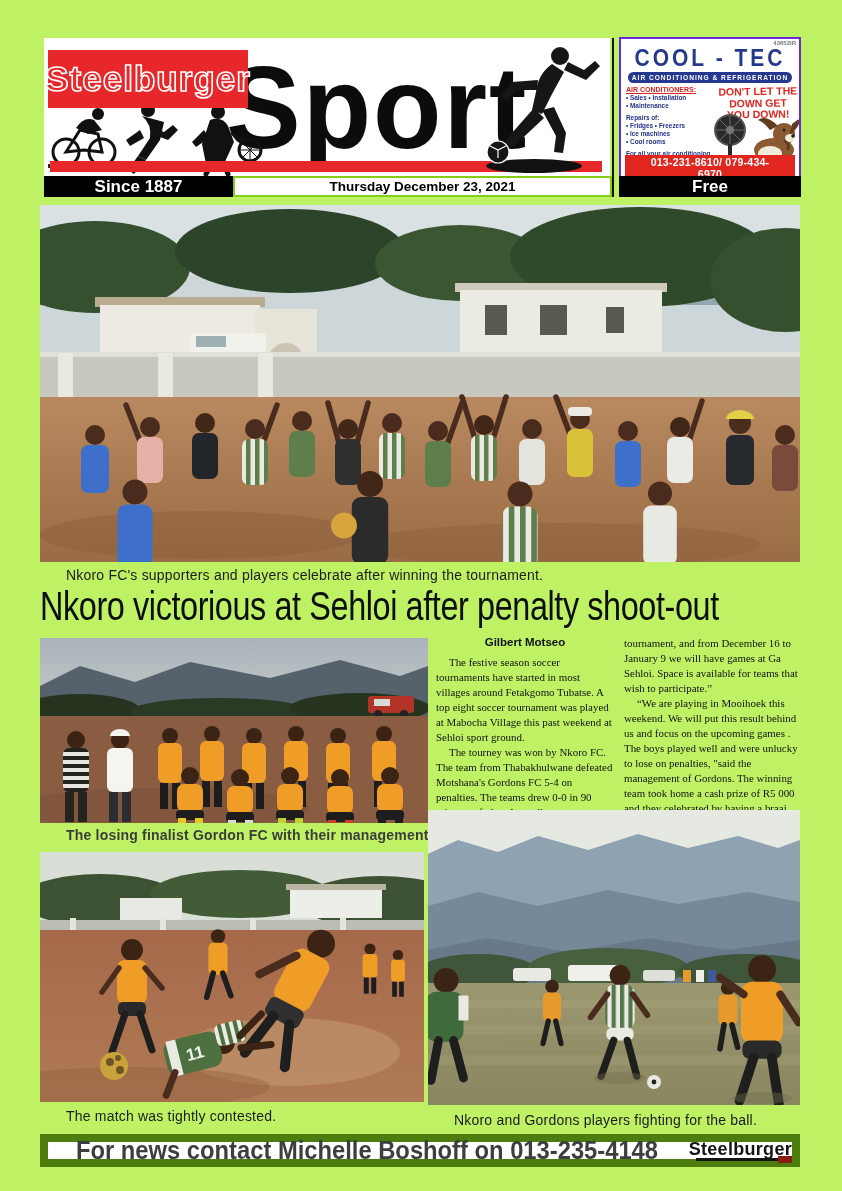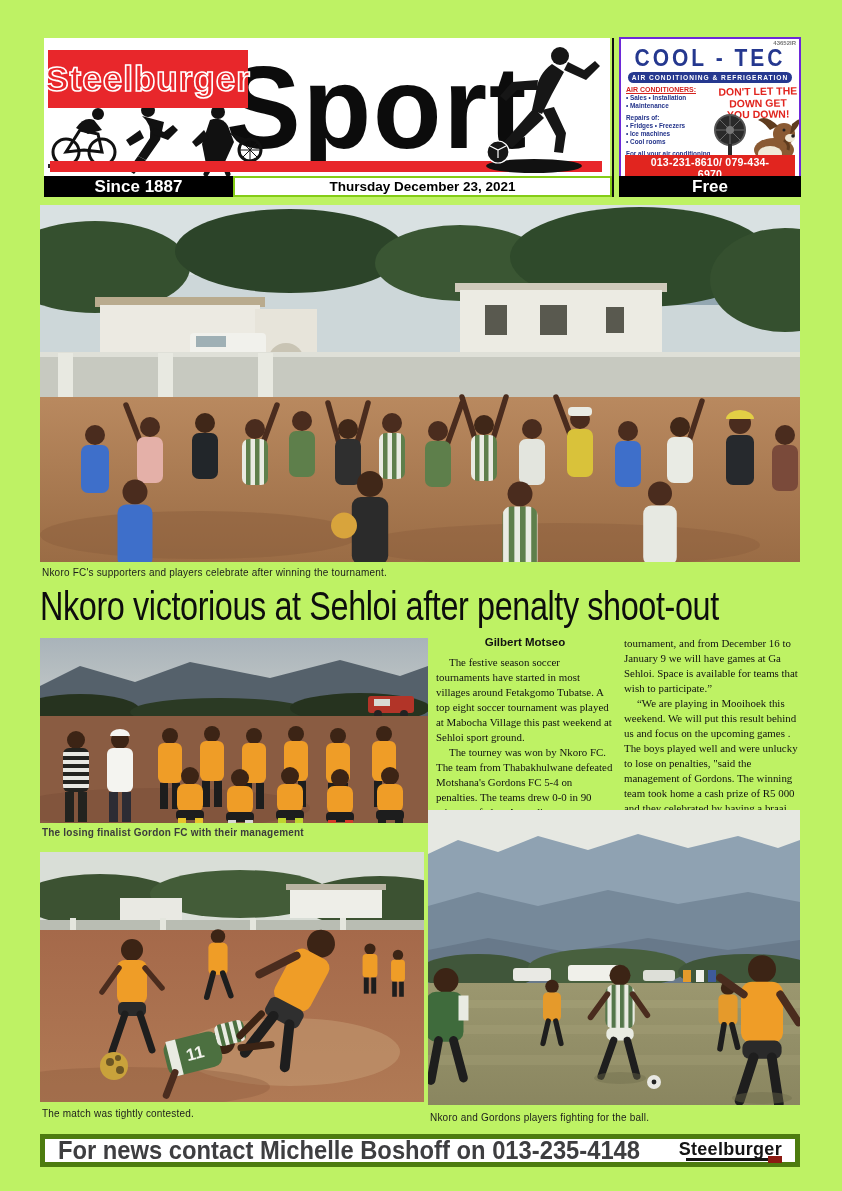--- a/index.html
+++ b/index.html
@@ -47,39 +47,39 @@
               font-weight:bold; font-size:13.5px; }
   .free-bar { left:619px; width:182px; }
 
   
   .photo { position:absolute; overflow:hidden; background:#9a9a90; }
   .photo svg { display:block; width:100%; height:100%; }
   .photo-main { left:40px; top:205px; width:760px; height:357px; }
   .photo-gordon { left:40px; top:638px; width:388px; height:185px; }
   .photo-match { left:40px; top:852px; width:384px; height:250px; }
   .photo-fight { left:428px; top:810px; width:372px; height:295px; }
-  .caption { position:absolute; font-size:10px; color:#1c1c1c; letter-spacing:.2px; }
+  .caption { position:absolute; font-size:14px; color:#1c1c1c; letter-spacing:.2px;margin-left:24px; }
   .cap-main { left:42px; top:567px; }
   .cap-gordon { left:42px; top:827px; font-weight:bold; color:#3c3c3c; }
   .cap-match { left:42px; top:1108px; }
   .cap-fight { left:430px; top:1112px; }
 
   
   .headline { position:absolute; left:40px; top:583px; font-size:41px; font-weight:400; color:#0d0d0d;
               white-space:nowrap; letter-spacing:-0.5px; transform:scaleX(0.79); transform-origin:0 0; }
   .article { position:absolute; left:436px; top:636px; width:366px; display:flex; gap:10px; }
   .art-col { width:178px; }
   .byline { text-align:center; font-weight:bold; font-size:11.5px; margin-bottom:7px; color:#111; }
   .art-col p { font-family:"Liberation Serif", serif; font-size:10.9px; line-height:15px; color:#111;
                text-align:left; }
   .art-col p.ind { text-indent:13px; }
 
   
-  .footer { position:absolute; left:40px; top:1134px; width:760px; height:33px; border:5px solid #4d7c0f;
-            background:#fff; display:flex; align-items:center; padding:0 13px; }
+  .footer { position:absolute; left:40px; top:1134px; width:760px; height:33px; border:8px solid #4d7c0f;
+            background:#fff; display:flex; align-items:center; padding:0 28px; }
   .footer-text { font-size:25px; font-weight:800; color:#3e3e40; transform:scaleX(0.95);
                  transform-origin:0 50%; white-space:nowrap; }
   .footer-brand { margin-left:auto; display:flex; flex-direction:column; align-items:flex-end; }
   .footer-brand b { font-size:18px; font-weight:800; color:#141414; letter-spacing:.3px; line-height:16px; }
   .fb-rule { width:96px; height:3px; background:#141414; margin-top:1px; position:relative; }
   .fb-tag { position:absolute; right:0; top:-2px; width:14px; height:7px; background:#8b1a12; }
 
   .arm { stroke:#4a2c1e; stroke-width:5.5; stroke-linecap:round; }
   .leg { stroke:#1e1e1e; stroke-width:7; stroke-linecap:round; }
 </style>

